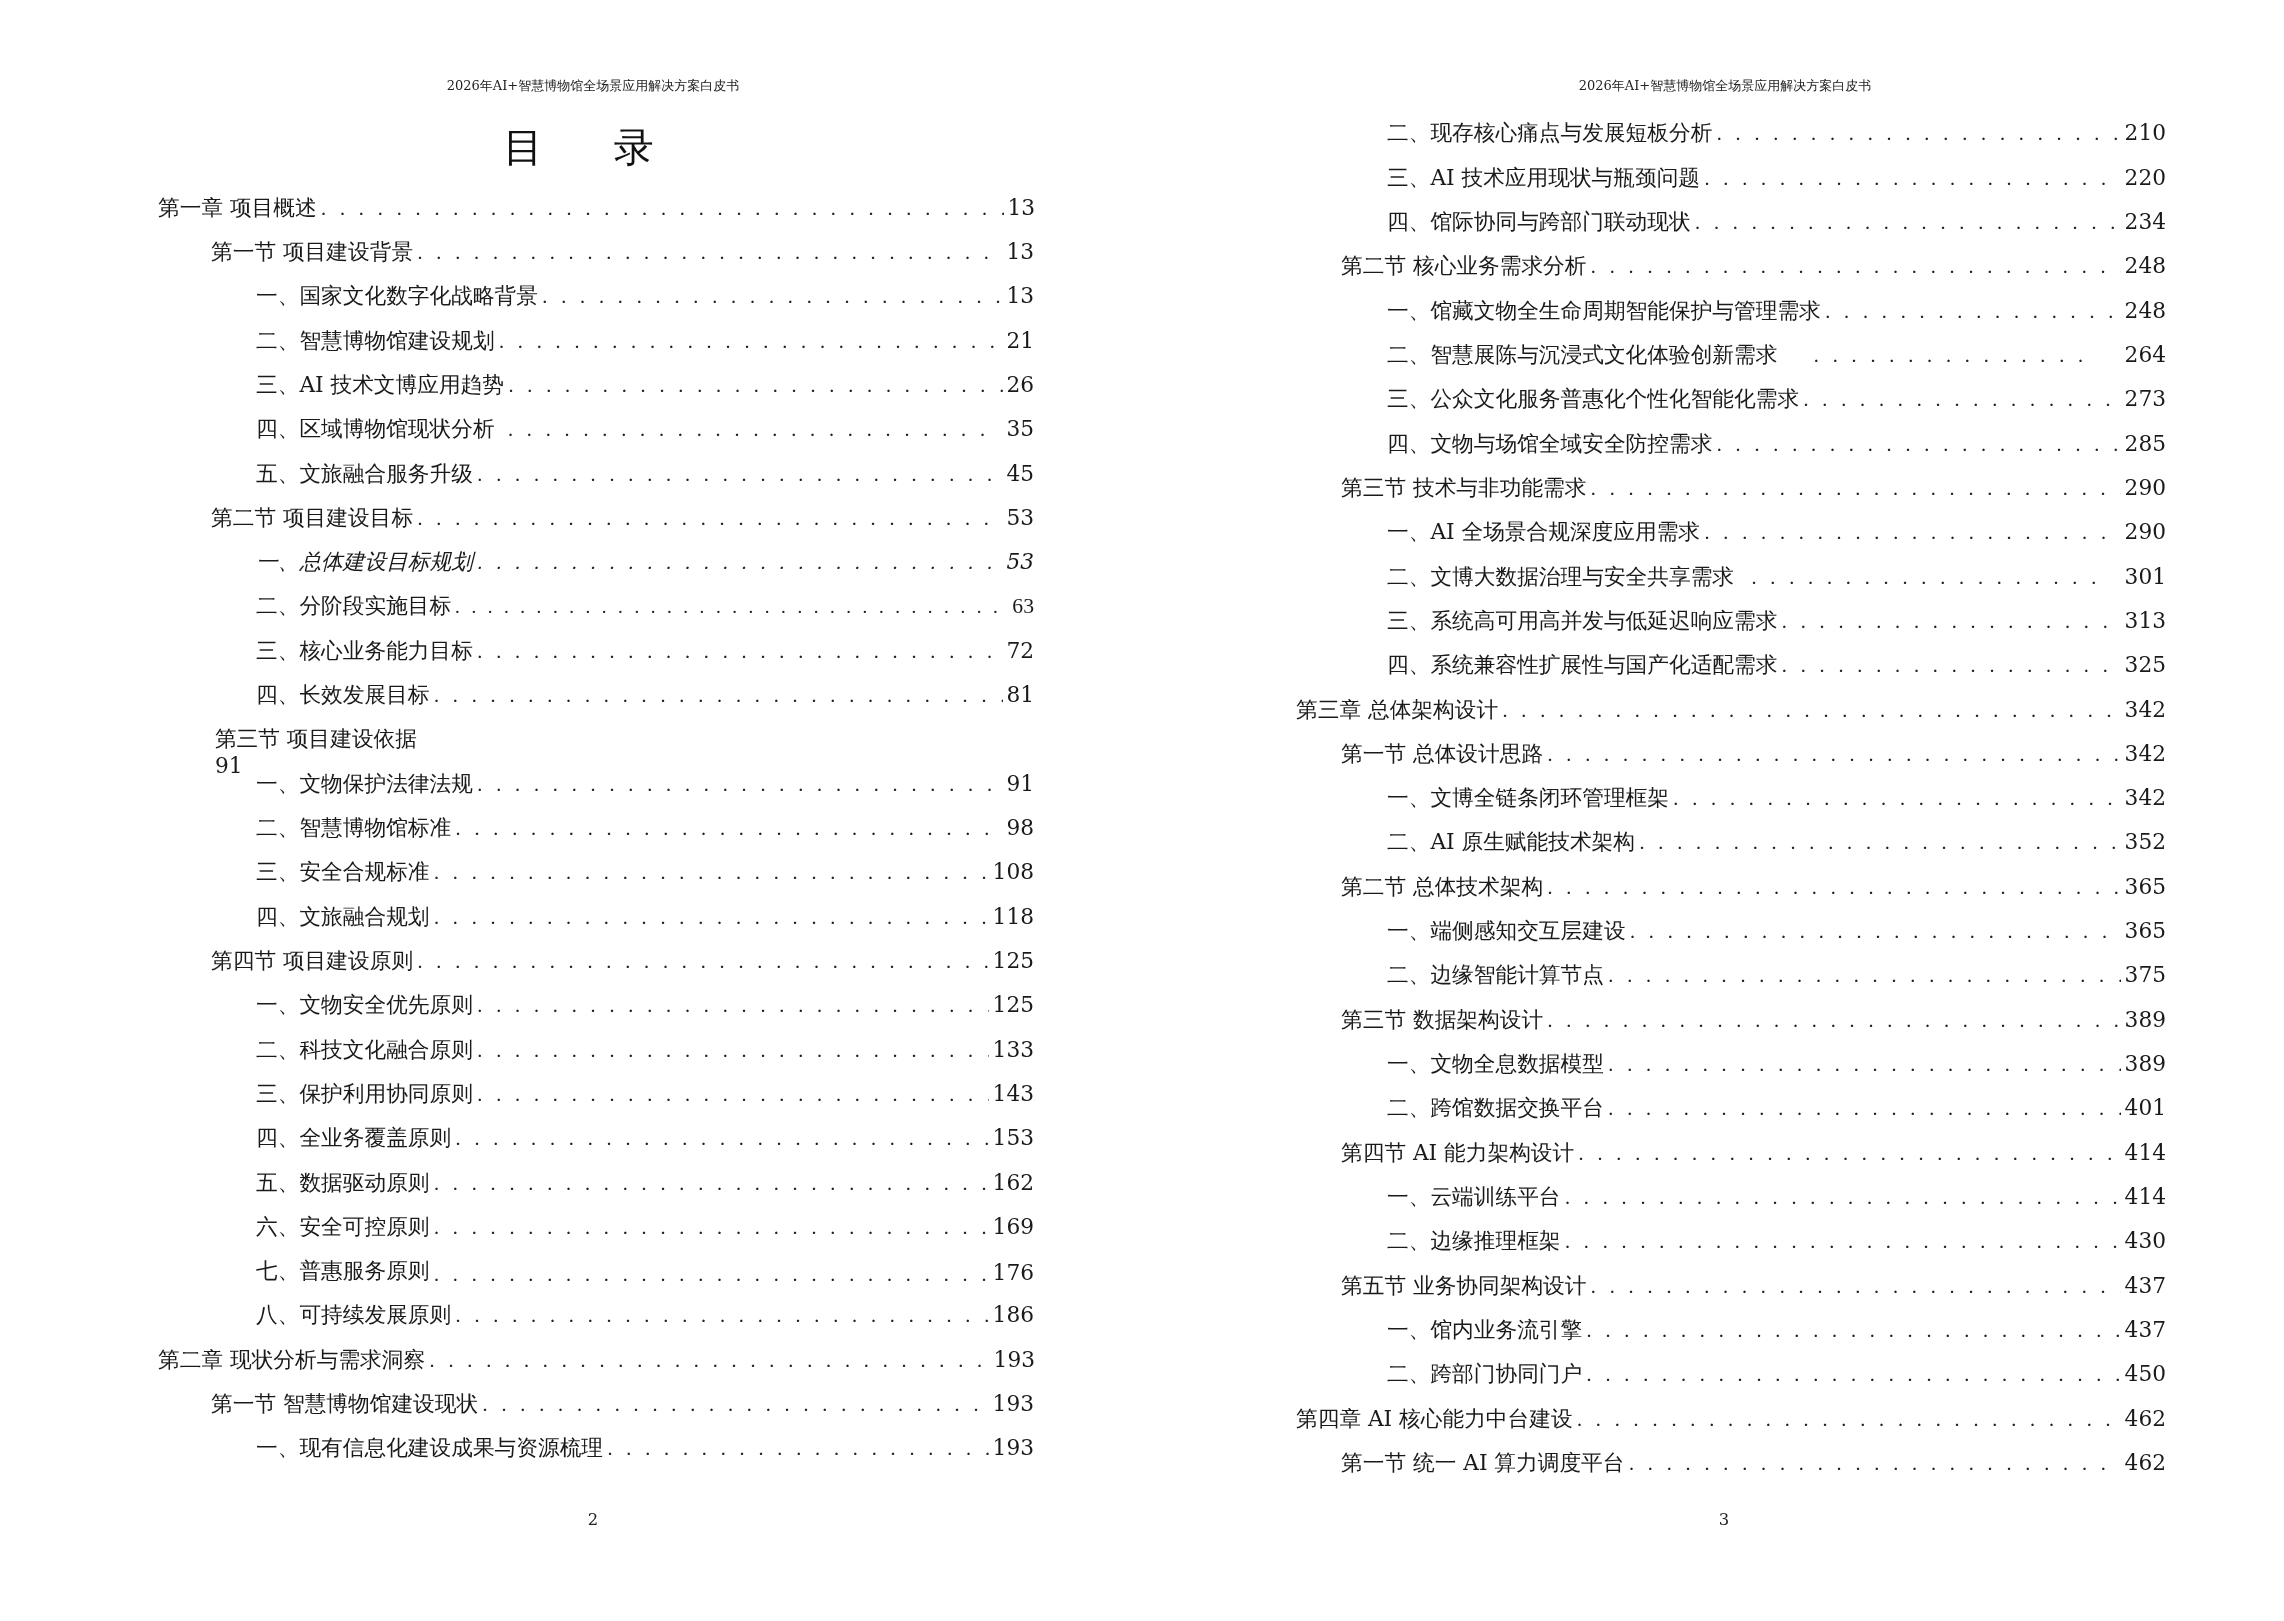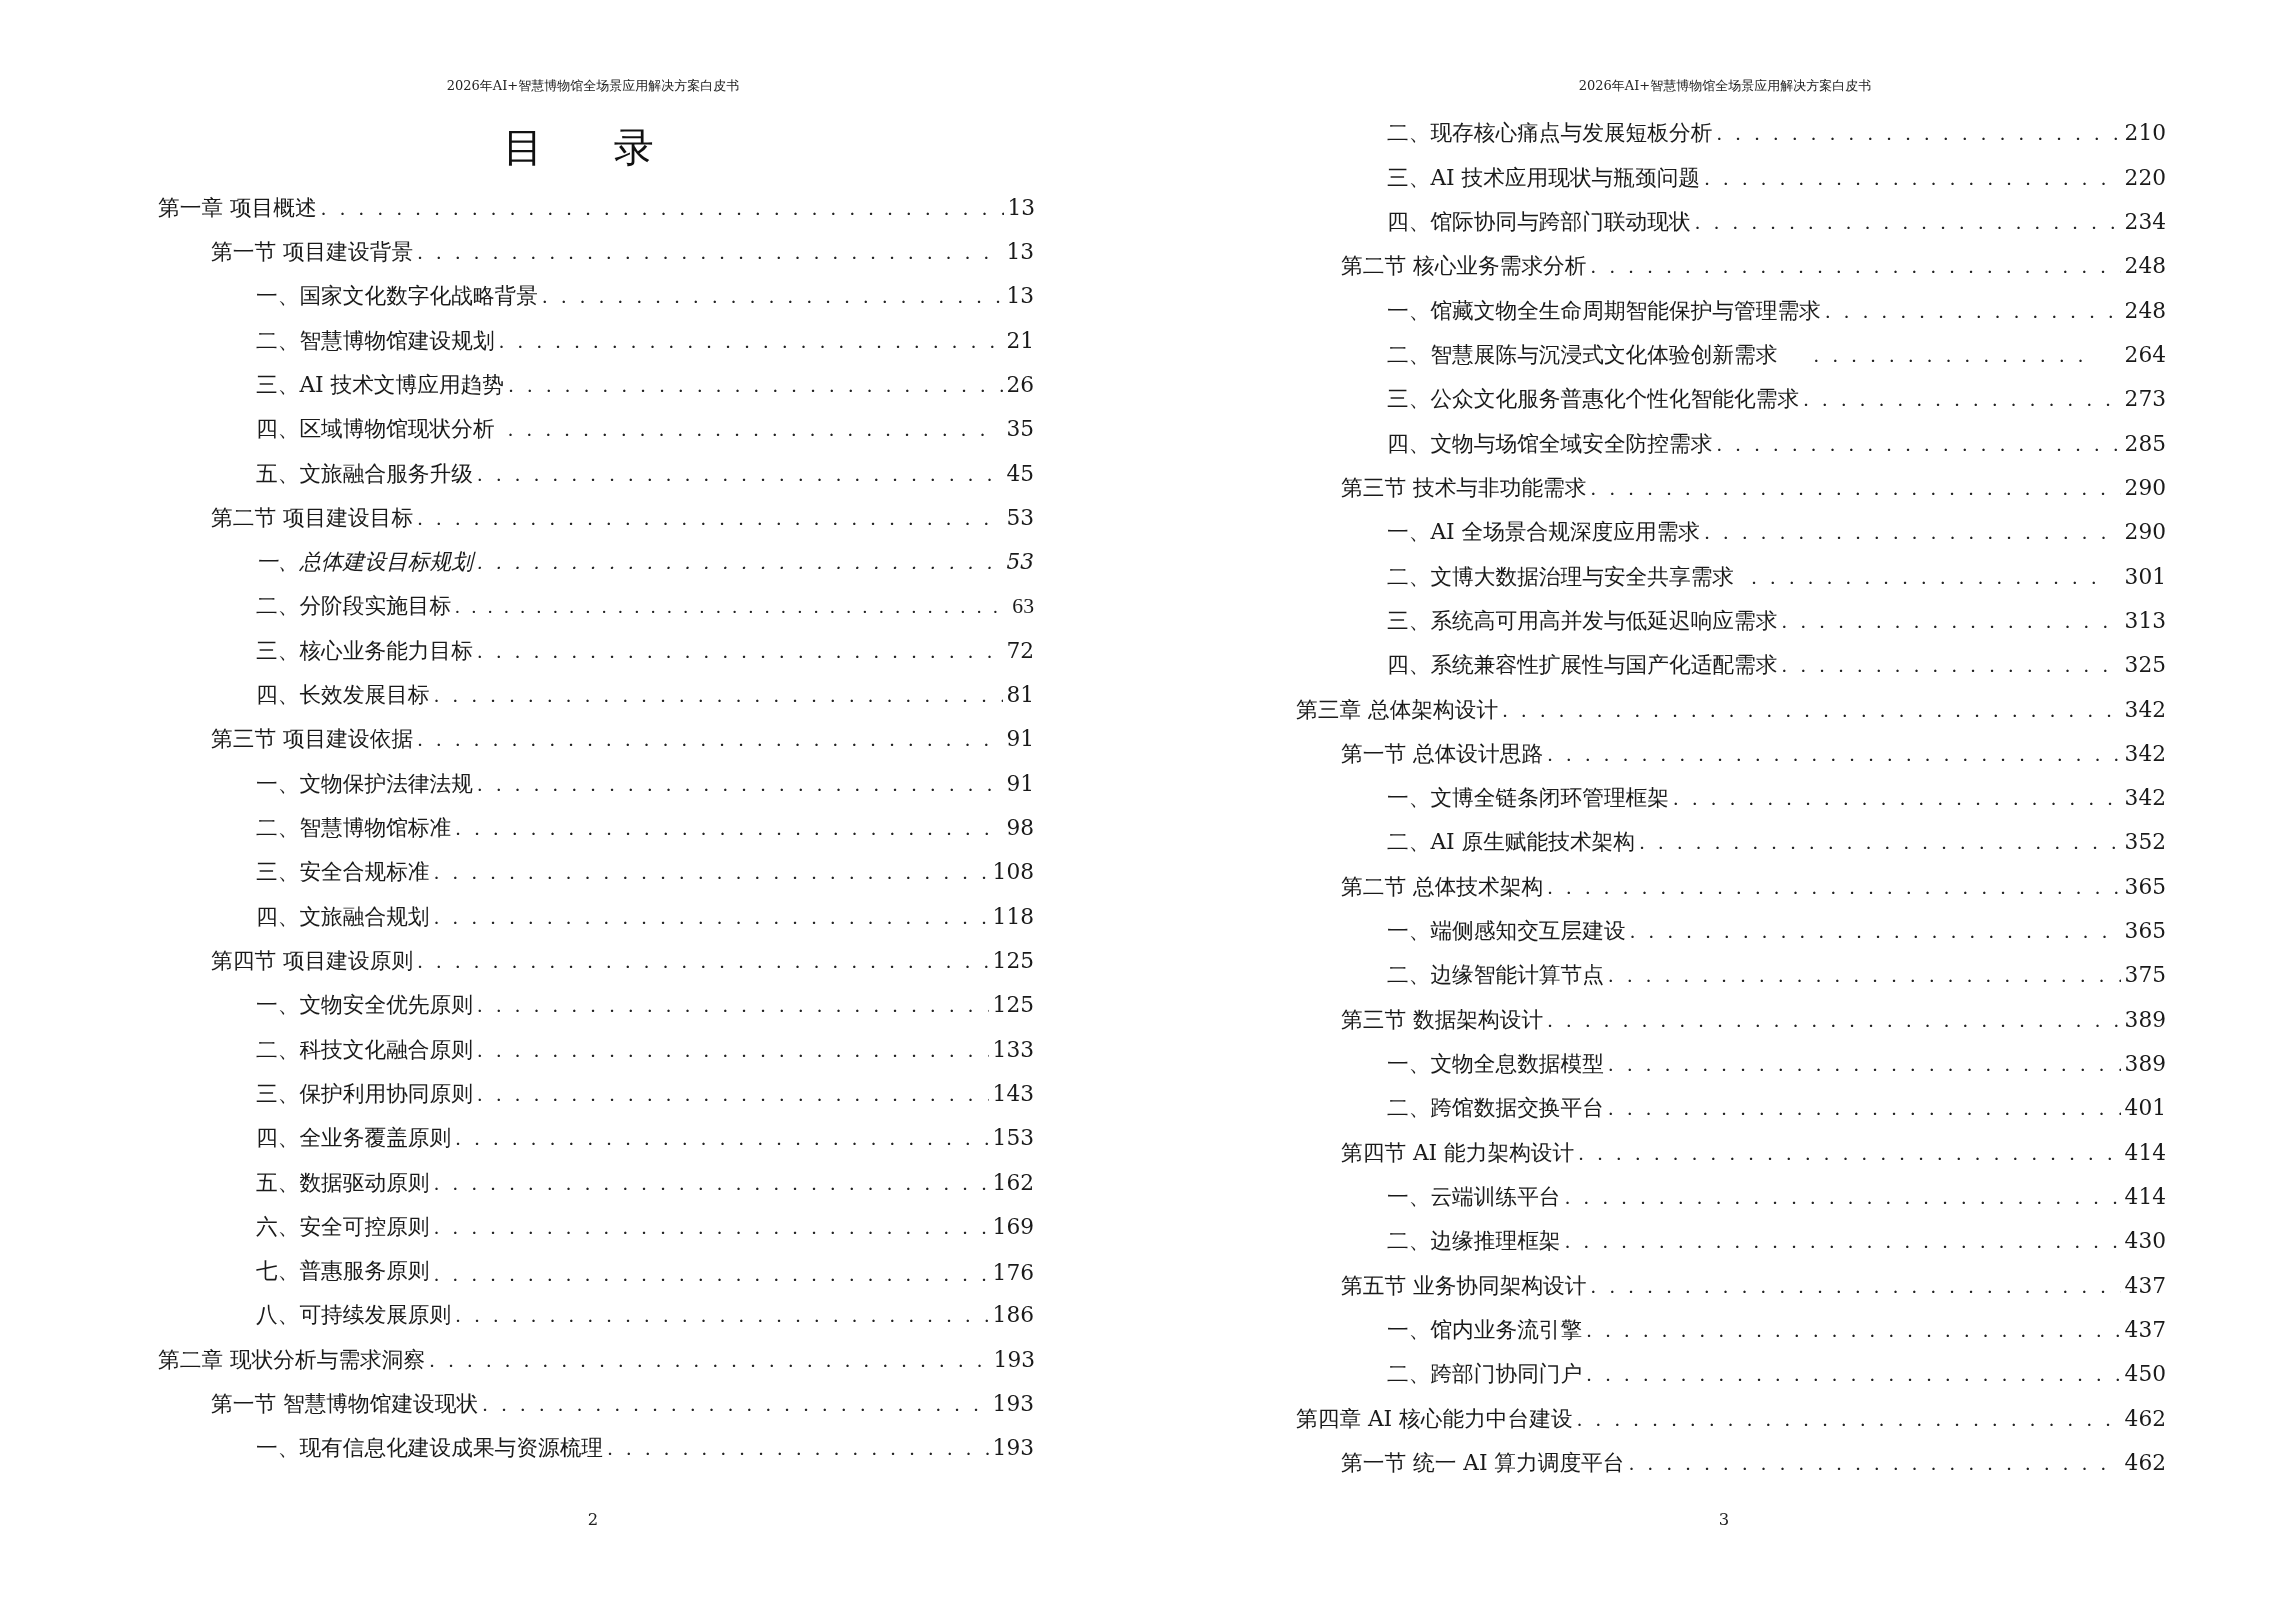--- a/index.html
+++ b/index.html
@@ -78,21 +78,21 @@
       <div class="toc-row" style="left: 256px; width: 778px; top: 636px;">
         <span class="label">三、核心业务能力目标</span>
         <span class="leader"></span>
         <span class="pagenum">72</span>
       </div>
       <div class="toc-row" style="left: 256px; width: 778px; top: 680px;">
         <span class="label">四、长效发展目标</span>
         <span class="leader"></span>
         <span class="pagenum">81</span>
       </div>
-      <div class="toc-row" style="left: 211px; width: 823px; top: 724px;">
+      <div class="toc-row" style="left: 211px; width: 823px; top: 724px; flex-direction: column;">
         <span class="label">第三节 项目建设依据</span>
         <span class="leader"></span>
         <span class="pagenum">91</span>
       </div>
       <div class="toc-row" style="left: 256px; width: 778px; top: 769px;">
         <span class="label">一、文物保护法律法规</span>
         <span class="leader"></span>
         <span class="pagenum">91</span>
       </div>
       <div class="toc-row" style="left: 256px; width: 778px; top: 813px;">

